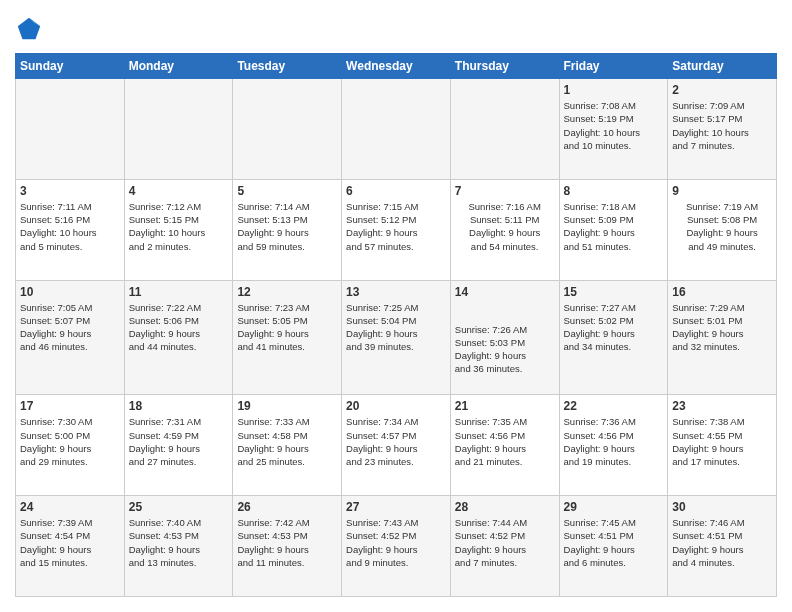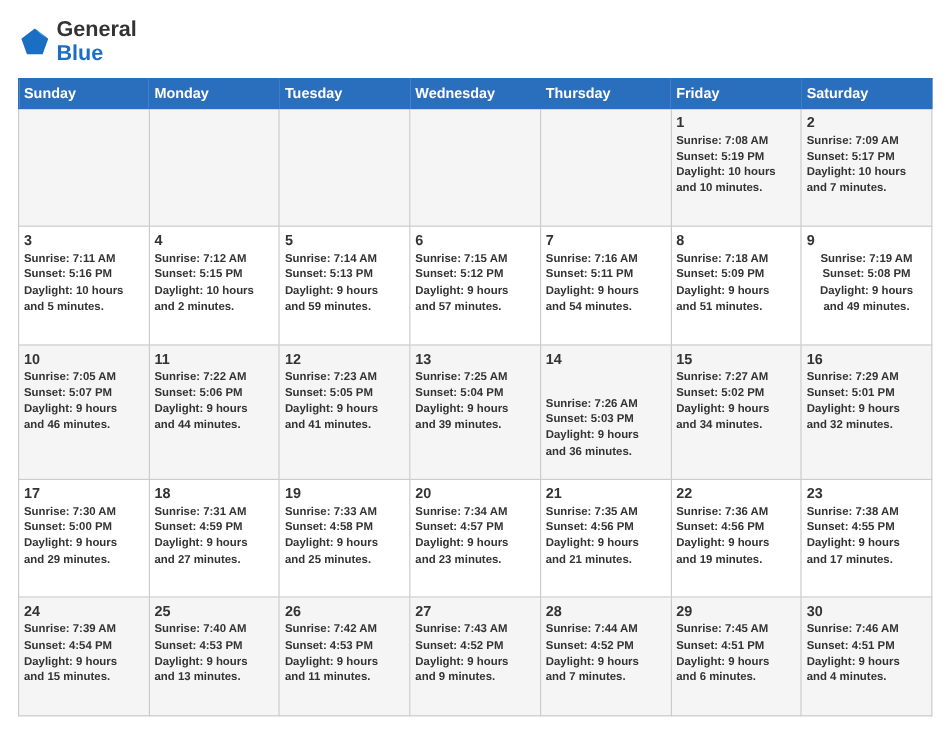--- a/index.html
+++ b/index.html
@@ -85,40 +85,35 @@
     .day-number {
       font-size: 12px;
       font-weight: bold;
       margin-bottom: 2px;
       display: block;
     }
     .day-info {
       font-size: 9.5px;
       line-height: 1.4;
       color: #333;
-      font-weight: bold;
     }
     .empty {
       background: #f5f5f5 !important;
     }
   </style>
 </head>
 <body>
 
 <div class="page">
   <div class="header">
     <div class="logo">
       <svg class="logo-icon" viewBox="0 0 30 30">
         <polygon points="15,3 27,12 22,26 8,26 3,12" fill="#1a6fc4"></polygon>
         <polygon points="15,3 27,12 20,8" fill="#4a9fe4"></polygon>
       </svg>
-      <div class="logo-text">
-        <span class="logo-general">General</span><br>
-        <span class="logo-blue">Blue</span>
-      </div>
     </div>
   </div>
 
   <table class="calendar">
     <thead>
       <tr id="weekday-row">
           <th>Sunday</th>
           <th>Monday</th>
           <th>Tuesday</th>
           <th>Wednesday</th>
@@ -173,21 +168,21 @@
           </td>
           <td>
             <span class="day-number">6</span>
             <div class="day-info" style="white-space: pre-line;">Sunrise: 7:15 AM
 Sunset: 5:12 PM
 Daylight: 9 hours
 and 57 minutes.</div>
           </td>
           <td>
             <span class="day-number">7</span>
-            <div class="day-info" style="white-space: pre-line;">Sunrise: 7:16 AM
+            <div class="day-info" style="white-space: pre-line; text-align: center;">Sunrise: 7:16 AM
 Sunset: 5:11 PM
 Daylight: 9 hours
 and 54 minutes.</div>
           </td>
           <td>
             <span class="day-number">8</span>
             <div class="day-info" style="white-space: pre-line;">Sunrise: 7:18 AM
 Sunset: 5:09 PM
 Daylight: 9 hours
 and 51 minutes.</div>

